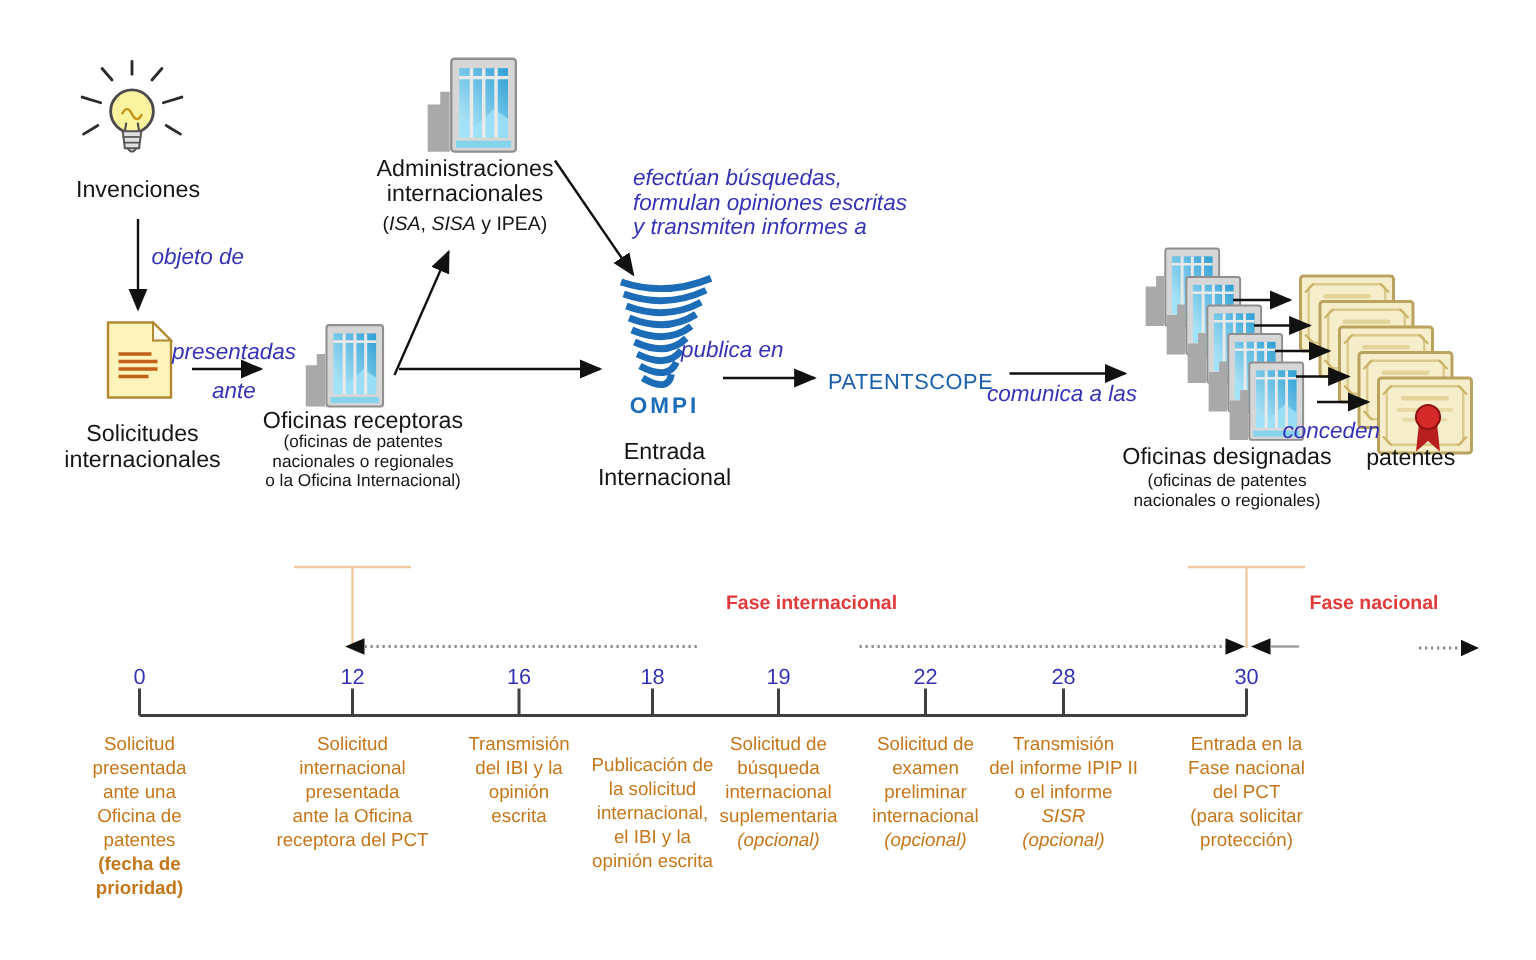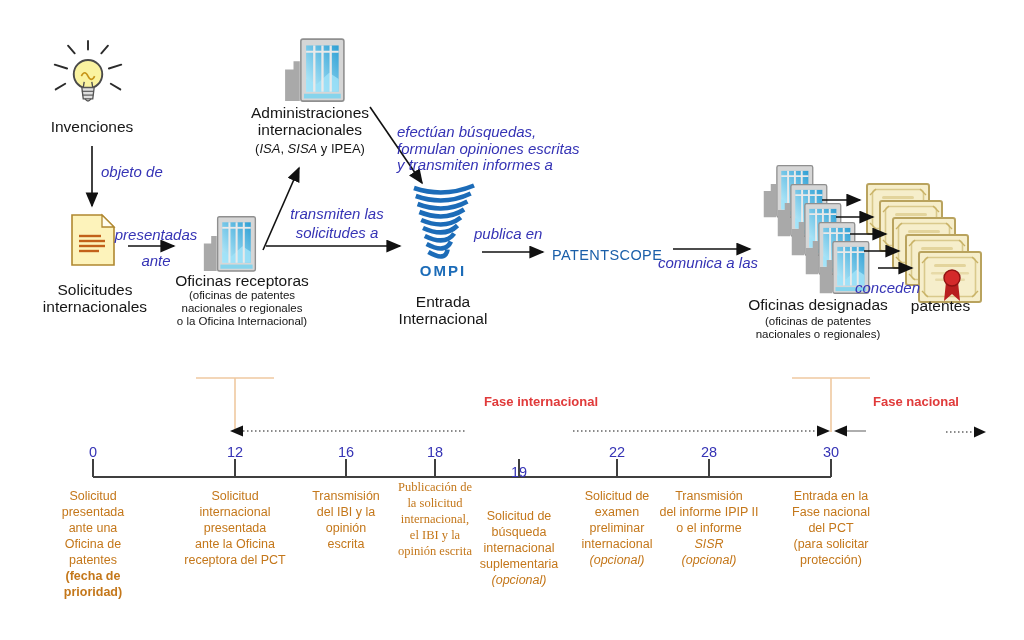--- a/index.html
+++ b/index.html
@@ -189,32 +189,30 @@
 
   <div class="abs txt lbl ctr" style="left:167px;top:272px;width:150px;">Oficinas receptoras</div>
   <div class="abs txt sub ctr pre" style="left:157px;top:289px;width:170px;">(oficinas de patentes
 nacionales o regionales
 o la Oficina Internacional)</div>
 
   <div class="abs txt lbl ctr pre" style="left:234px;top:104px;width:152px;">Administraciones
 internacionales</div>
   <div class="abs txt ctr" style="left:229px;top:141px;width:162px;font-size:13px;"><span>(</span><span class="i">ISA</span><span>, </span><span class="i">SISA</span><span> y IPEA)</span></div>
 
-  <div class="abs txt blue ctr pre" style="left:277px;top:204px;width:120px;line-height:19px;">transmiten las
-solicitudes a</div>
-
-  <div class="abs txt blue pre" style="left:397px;top:111px;width:220px;line-height:16.5px;margin-top:13px;">efectúan búsquedas,
+
+  <div class="abs txt blue pre" style="left:422px;top:111px;width:220px;line-height:16.5px;">efectúan búsquedas,
 formulan opiniones escritas
 y transmiten informes a</div>
 
   <div class="abs txt ompi-word ctr" style="left:398px;top:262px;width:90px;">OMPI</div>
   <div class="abs txt lbl ctr pre" style="left:383px;top:293px;width:120px;">Entrada
 Internacional</div>
 
-  <div class="abs txt blue" style="left:474px;top:226px;">publica en</div>
+  <div class="abs txt blue" style="left:454px;top:226px;">publica en</div>
 
   <div class="abs txt pscope" style="left:552px;top:247px;">PATENTSCOPE</div>
 
   <div class="abs txt blue" style="left:658px;top:255px;">comunica a las</div>
 
   <div class="abs txt lbl ctr" style="left:733px;top:296px;width:170px;">Oficinas designadas</div>
   <div class="abs txt sub ctr pre" style="left:733px;top:315px;width:170px;">(oficinas de patentes
 nacionales o regionales)</div>
 
   <div class="abs txt blue" style="left:855px;top:280px;text-align:right;">conceden</div>
@@ -247,28 +245,28 @@
   <div class="abs txt ctr" style="left:300px;top:443px;width:92px;">
     <div class="month">16</div>
     <div class="cap pre" style="margin-top:27px;">Transmisión
 del IBI y la
 opinión
 escrita</div>
   </div>
 
   <div class="abs txt ctr" style="left:384px;top:443px;width:102px;">
     <div class="month">18</div>
-    <div class="cap pre" style="margin-top:18px;font-family:Liberation Serif, serif;">Publicación de
+    <div class="cap pre" style="margin-top:41px;">Publicación de
 la solicitud
 internacional,
 el IBI y la
 opinión escrita</div>
   </div>
 
-  <div class="abs txt ctr" style="left:467px;top:443px;width:104px;margin-top:20px;">
+  <div class="abs txt ctr" style="left:467px;top:443px;width:104px;">
     <div class="month">19</div>
     <div class="cap pre" style="margin-top:27px;">Solicitud de
 búsqueda
 internacional
 suplementaria</div>
     <div class="cap pre i">(opcional)</div>
   </div>
 
   <div class="abs txt ctr" style="left:569px;top:443px;width:96px;">
     <div class="month">22</div>

